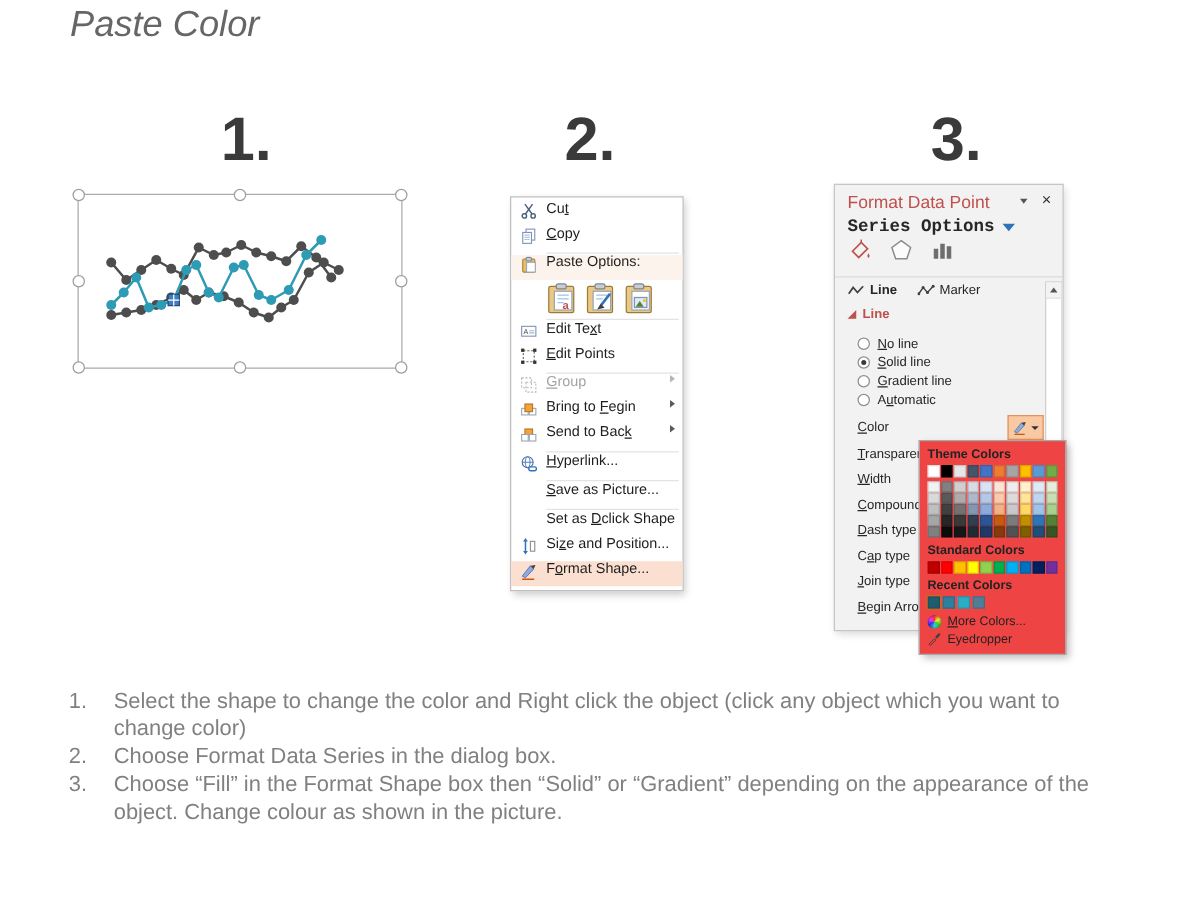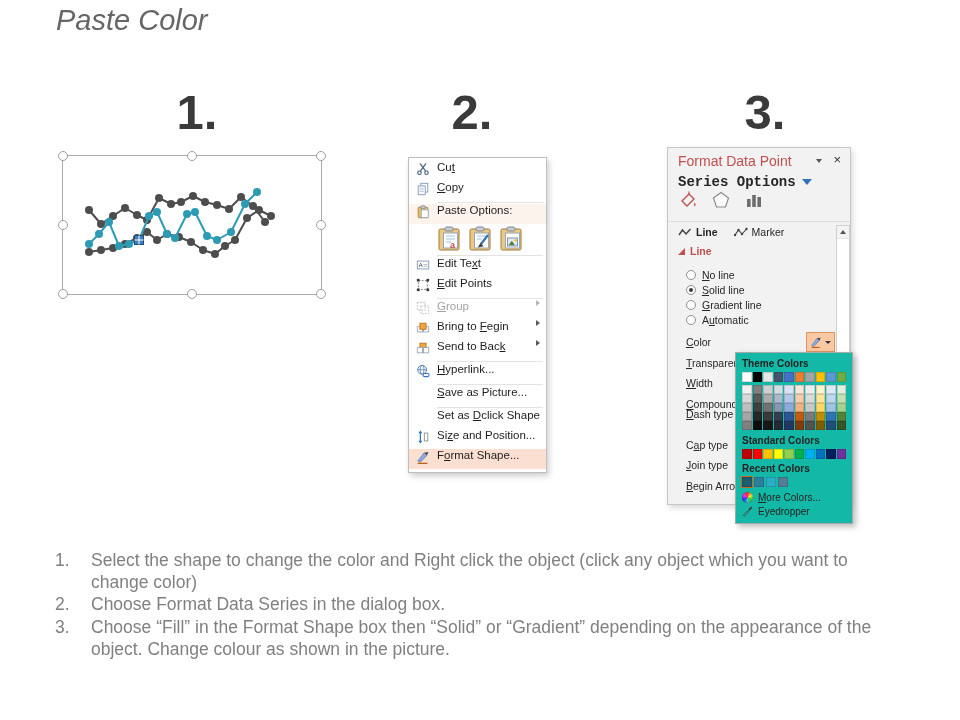--- a/index.html
+++ b/index.html
@@ -55,21 +55,21 @@
   .radio.sel::after{content:'';display:block;width:4px;height:4px;margin:2px;background:#3b3b3b;border-radius:50%;}
   .fp-prop{position:absolute;left:18px;font-size:10.5px;white-space:nowrap;}
   .color-btn{position:absolute;left:138px;top:184px;width:29px;height:20px;box-sizing:border-box;background:#f9c9a3;
              border:1px solid #e0945f;display:flex;align-items:center;justify-content:center;gap:3px;}
   .color-btn svg{width:12px;height:12px;}
   .tri-tiny{width:0;height:0;border-left:3px solid transparent;border-right:3px solid transparent;border-top:3.5px solid #333;}
   .fp-scroll{position:absolute;right:0;top:77px;width:14px;height:279px;background:#fff;border:1px solid #d0d0d0;box-sizing:border-box;}
   .fp-scroll-up{height:12px;background:#f3f3f3;border-bottom:1px solid #e2e2e2;display:flex;align-items:center;justify-content:center;}
   .tri-up{width:0;height:0;border-left:3.5px solid transparent;border-right:3.5px solid transparent;border-bottom:4px solid #555;}
   
-  .cp{position:absolute;left:735px;top:352px;width:118px;box-sizing:border-box;background:#14b8a6;border:1px solid #a8a8a8;
+  .cp{position:absolute;left:735px;top:352px;width:118px;box-sizing:border-box;background:#ef4444;border:1px solid #a8a8a8;
       box-shadow:3px 3px 6px rgba(0,0,0,.25);z-index:30;padding:3px 6px 5px;font-size:10px;color:#222;}
   .cp-label{font-weight:bold;font-size:10px;margin:2px 0 3px;white-space:nowrap;}
   .cp-grid{display:grid;grid-template-columns:repeat(10,1fr);column-gap:1px;}
   .cp-grid.main{margin-bottom:3px;}
   .cp-grid.main .sw{height:10px;}
   .cp-grid.variants .sw{height:9px;}
   .cp-grid.std .sw{height:10px;}
   .sw{display:block;box-shadow:inset 0 0 0 1px rgba(0,0,0,.14);}
   .cp-recent{display:flex;gap:2px;margin:1px 0 3px;}
   .cp-recent .sw{width:10px;height:10px;}
@@ -393,21 +393,21 @@
   </div>
   <div class="fp-radio" style="top:166px">
     <span class="radio"></span>
     <span><span>A</span><span class="u">u</span><span>tomatic</span></span>
   </div>
 
   <div class="fp-prop" style="top:188px"><span class="u">C</span><span>olor</span></div>
   <div class="fp-prop" style="top:209px"><span class="u">T</span><span>ransparency</span></div>
   <div class="fp-prop" style="top:229px"><span class="u">W</span><span>idth</span></div>
   <div class="fp-prop" style="top:250px"><span class="u">C</span><span>ompound type</span></div>
-  <div class="fp-prop" style="top:260px"><span class="u">D</span><span>ash type</span></div>
+  <div class="fp-prop" style="top:270px"><span class="u">D</span><span>ash type</span></div>
   <div class="fp-prop" style="top:291px"><span>C</span><span class="u">a</span><span>p type</span></div>
   <div class="fp-prop" style="top:311px"><span class="u">J</span><span>oin type</span></div>
   <div class="fp-prop" style="top:332px"><span class="u">B</span><span>egin Arrow</span></div>
 
   <div class="color-btn">
     <svg viewBox="0 0 16 16">
         <path d="M2 12.5 L9.5 3 L12.5 6 L5 14 Z" fill="#8faadc" stroke="#5470a5" stroke-width=".8"></path>
         <path d="M9.5 3 L12.5 6 L14.2 2.2 Z" fill="#404040"></path>
         <line x1="2" y1="15.3" x2="13" y2="15.3" stroke="#c55a11" stroke-width="1.5"></line>
       </svg>

